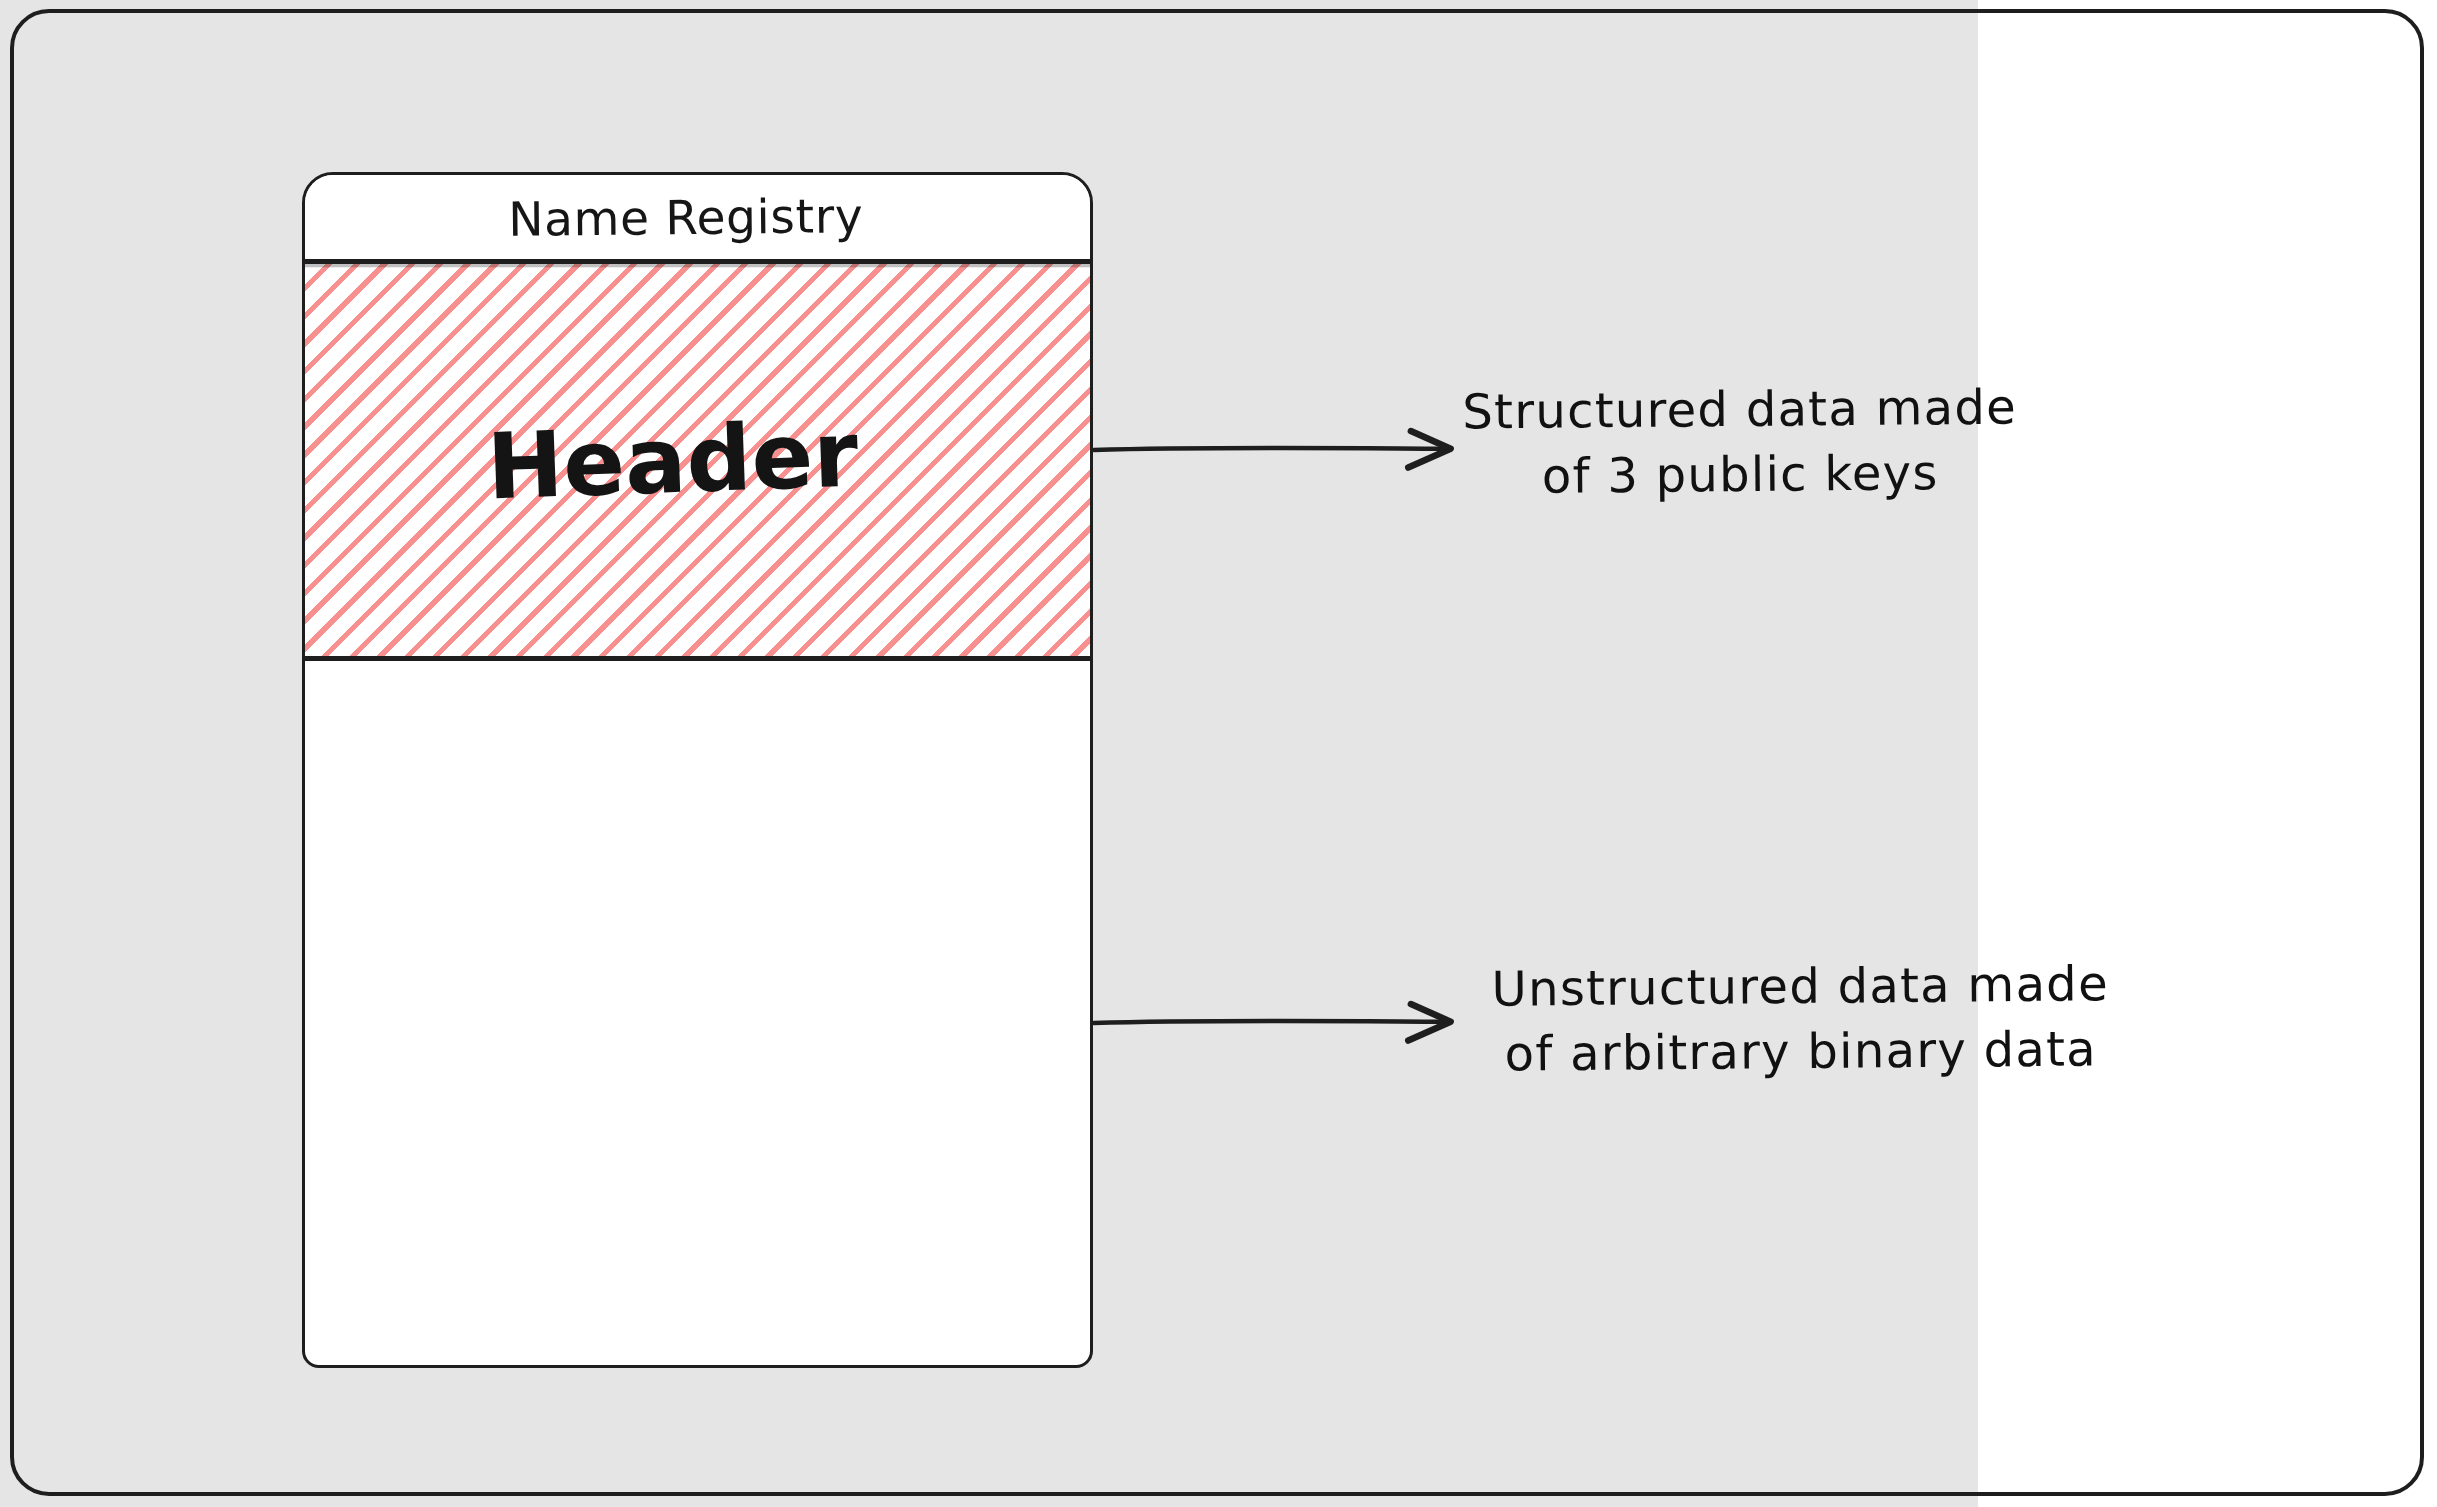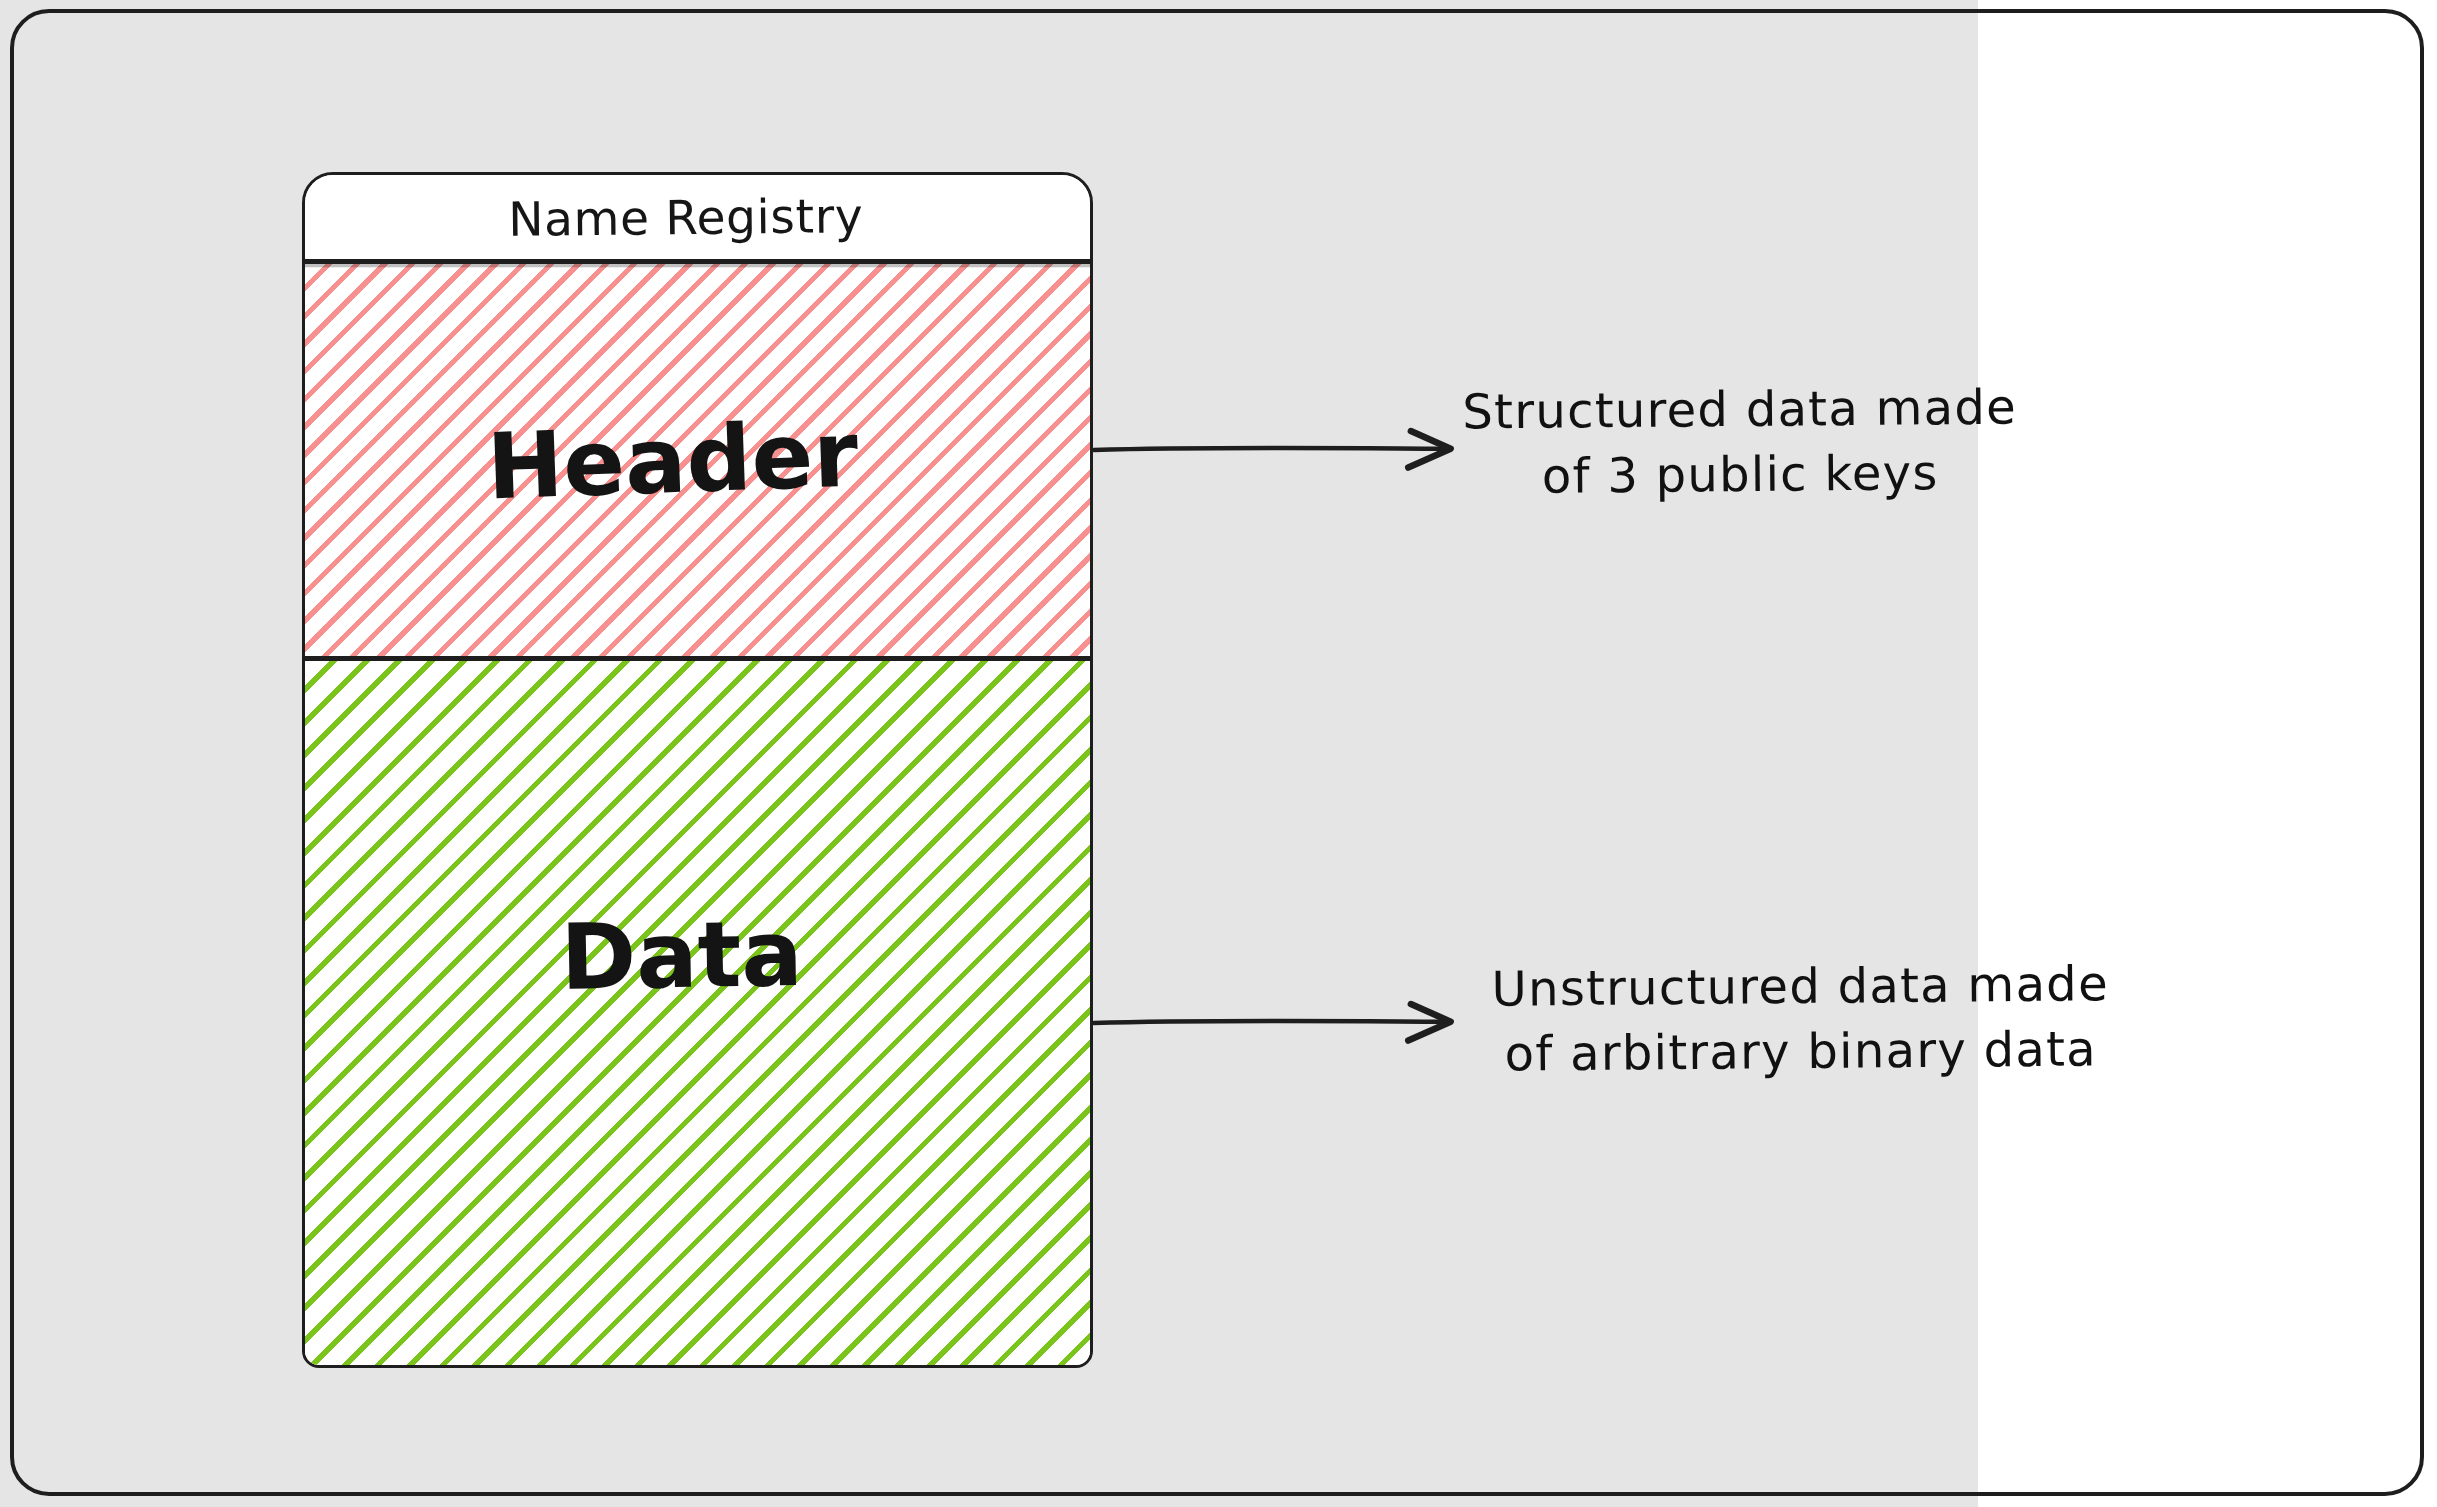--- a/index.html
+++ b/index.html
@@ -125,23 +125,20 @@
 
   <div class="registry-box">
     <div class="title-bar">
       <span class="title-text">Name Registry</span>
     </div>
 
     <div class="section section-header">
       <span class="big-label label-header">Header</span>
     </div>
 
-    <div class="section section-data">
-      <span class="big-label label-data">Data</span>
-    </div>
   </div>
 
   <svg class="arrow arrow-1" viewBox="0 0 575 95">
     <path d="M6 49 C 170 44, 360 46, 540 47" stroke="#1e1e1e" stroke-width="7" fill="none" stroke-linecap="round"></path>
     <path d="M492 20 L553 47 L488 76" stroke="#1e1e1e" stroke-width="10" fill="none" stroke-linecap="round" stroke-linejoin="round"></path>
   </svg>
 
   <svg class="arrow arrow-2" viewBox="0 0 575 95">
     <path d="M6 49 C 170 44, 360 46, 540 47" stroke="#1e1e1e" stroke-width="7" fill="none" stroke-linecap="round"></path>
     <path d="M492 20 L553 47 L488 76" stroke="#1e1e1e" stroke-width="10" fill="none" stroke-linecap="round" stroke-linejoin="round"></path>

